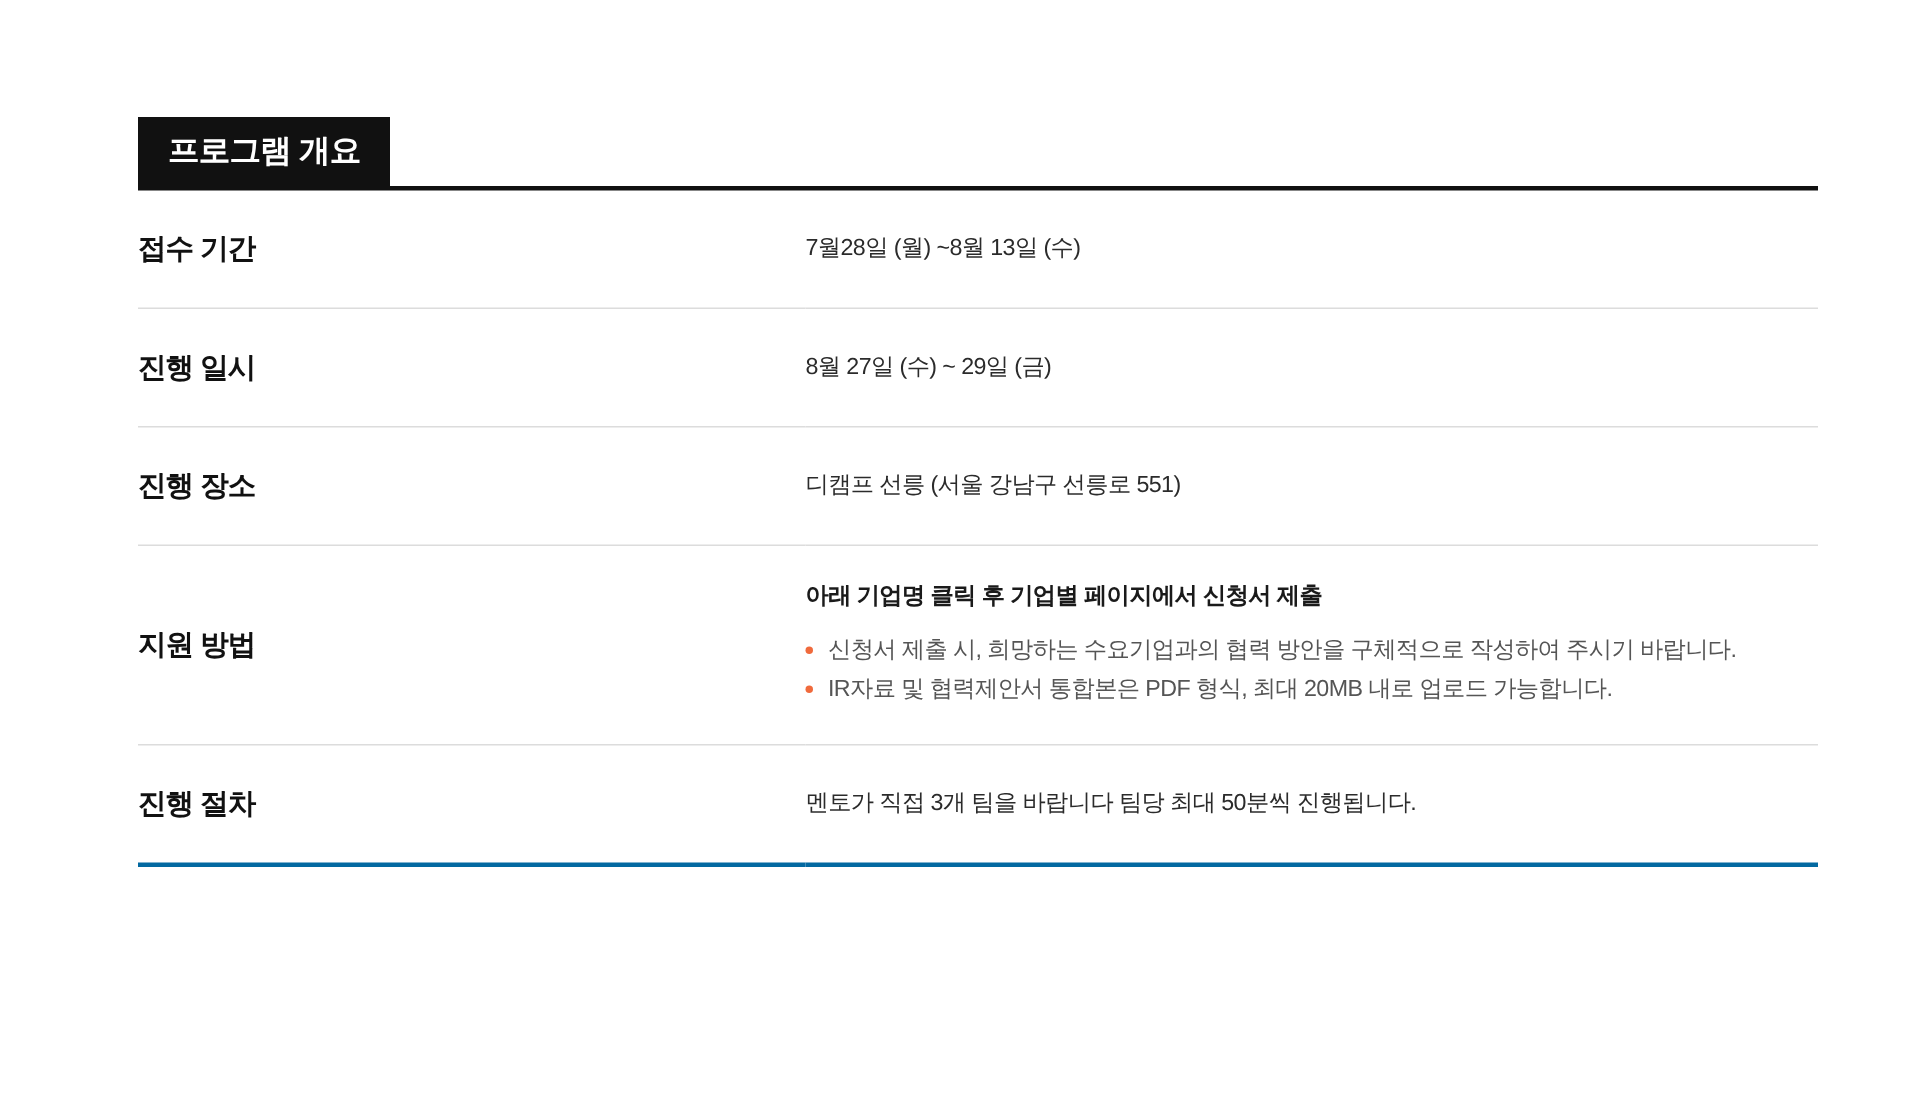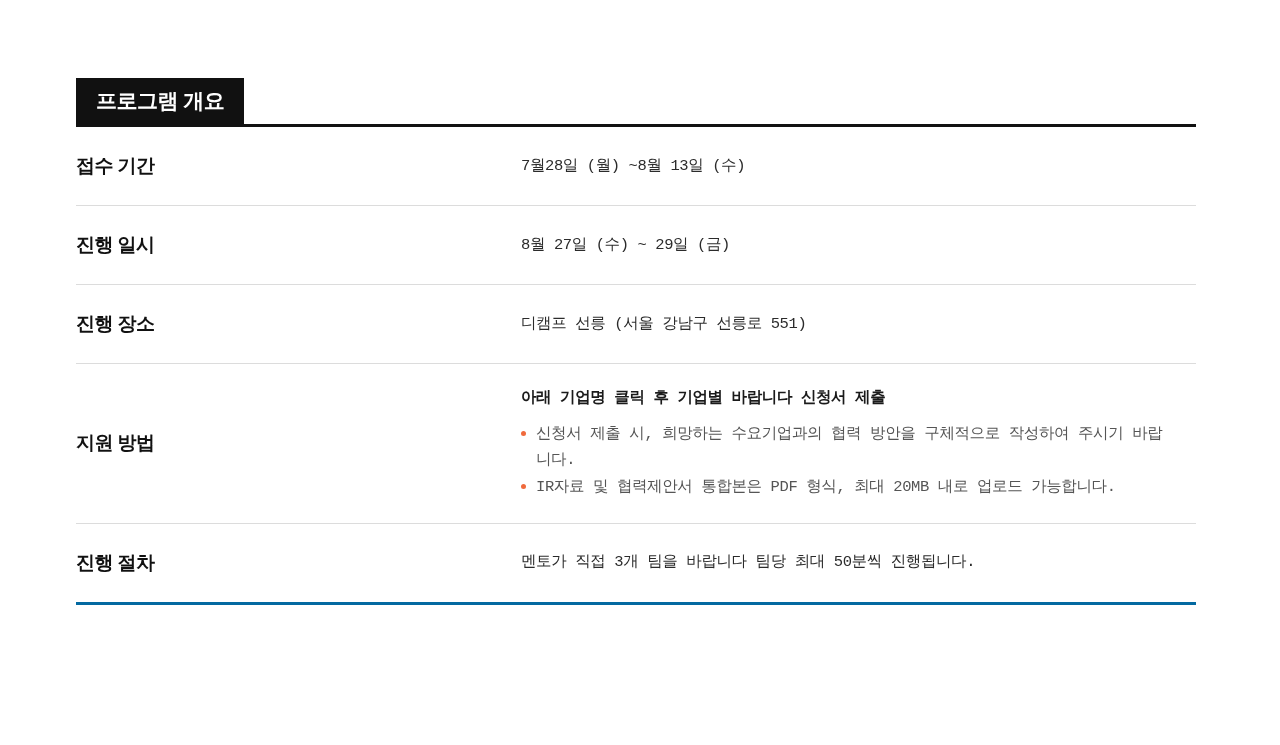--- a/index.html
+++ b/index.html
@@ -15,21 +15,21 @@
     -webkit-font-smoothing: antialiased;
   }
   .page {
     position: relative;
     width: 1280px;
     height: 745px;
     box-sizing: border-box;
   }
   .section {
     position: absolute;
-    left: 76px;
+    left: 92px;
     top: 78px;
     width: 1120px;
   }
   
   .section-heading {
     display: inline-block;
     background: #111111;
     color: #ffffff;
     font-size: 21px;
     font-weight: 700;
@@ -68,21 +68,20 @@
     margin-top: 48px;
   }
   .info-table td {
     vertical-align: middle;
     font-size: 15.5px;
     font-weight: 400;
     letter-spacing: -0.4px;
     color: #2b2b2b;
     padding: 26px 0 26px 0;
     line-height: 1.6;
-    font-family: Liberation Mono, monospace;
   }
   .row-tall th,
   .row-tall td {
     padding-top: 22px;
     padding-bottom: 22px;
   }
   .lead-line {
     margin: 0 0 10px 0;
     font-weight: 700;
     color: #1a1a1a;
@@ -138,21 +137,21 @@
         </tr>
 
         <tr>
           <th>진행 장소</th>
           <td>디캠프 선릉 (서울 강남구 선릉로 551)</td>
         </tr>
 
         <tr class="row-tall">
           <th>지원 방법</th>
           <td>
-            <p class="lead-line">아래 기업명 클릭 후 기업별 바랍니다 신청서 제출</p>
+            <p class="lead-line">아래 기업명 클릭 후 기업별 페이지에서 신청서 제출</p>
             <ul class="bullets">
               <li>
                 <span class="dot"></span>
                 <span>신청서 제출 시, 희망하는 수요기업과의 협력 방안을 구체적으로 작성하여 주시기 바랍니다.</span>
               </li>
               <li>
                 <span class="dot"></span>
                 <span>IR자료 및 협력제안서 통합본은 PDF 형식, 최대 20MB 내로 업로드 가능합니다.</span>
               </li>
             </ul>

